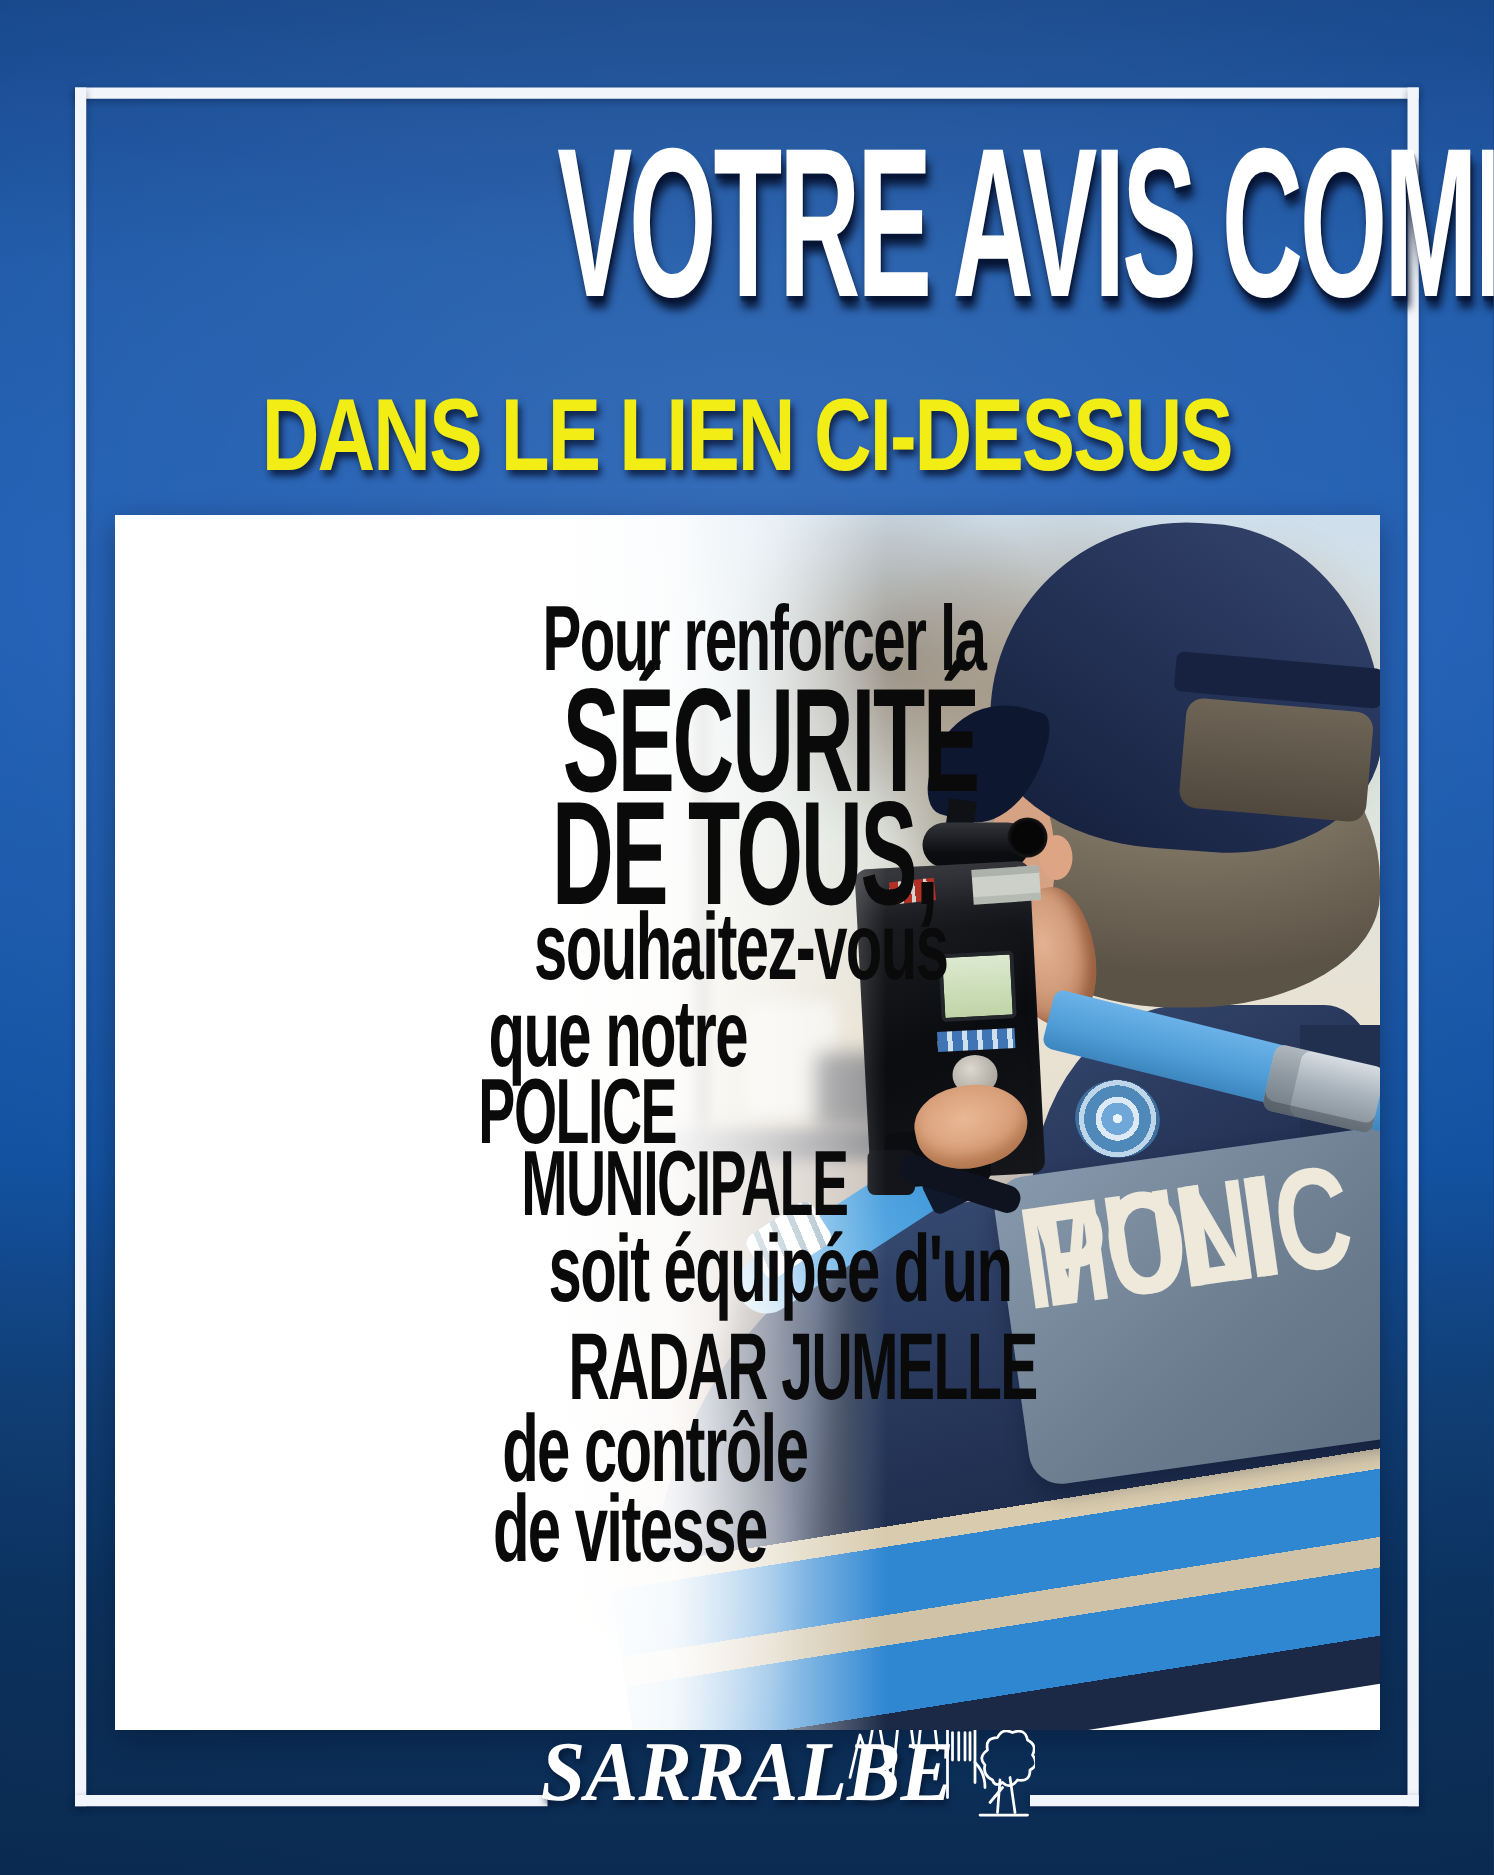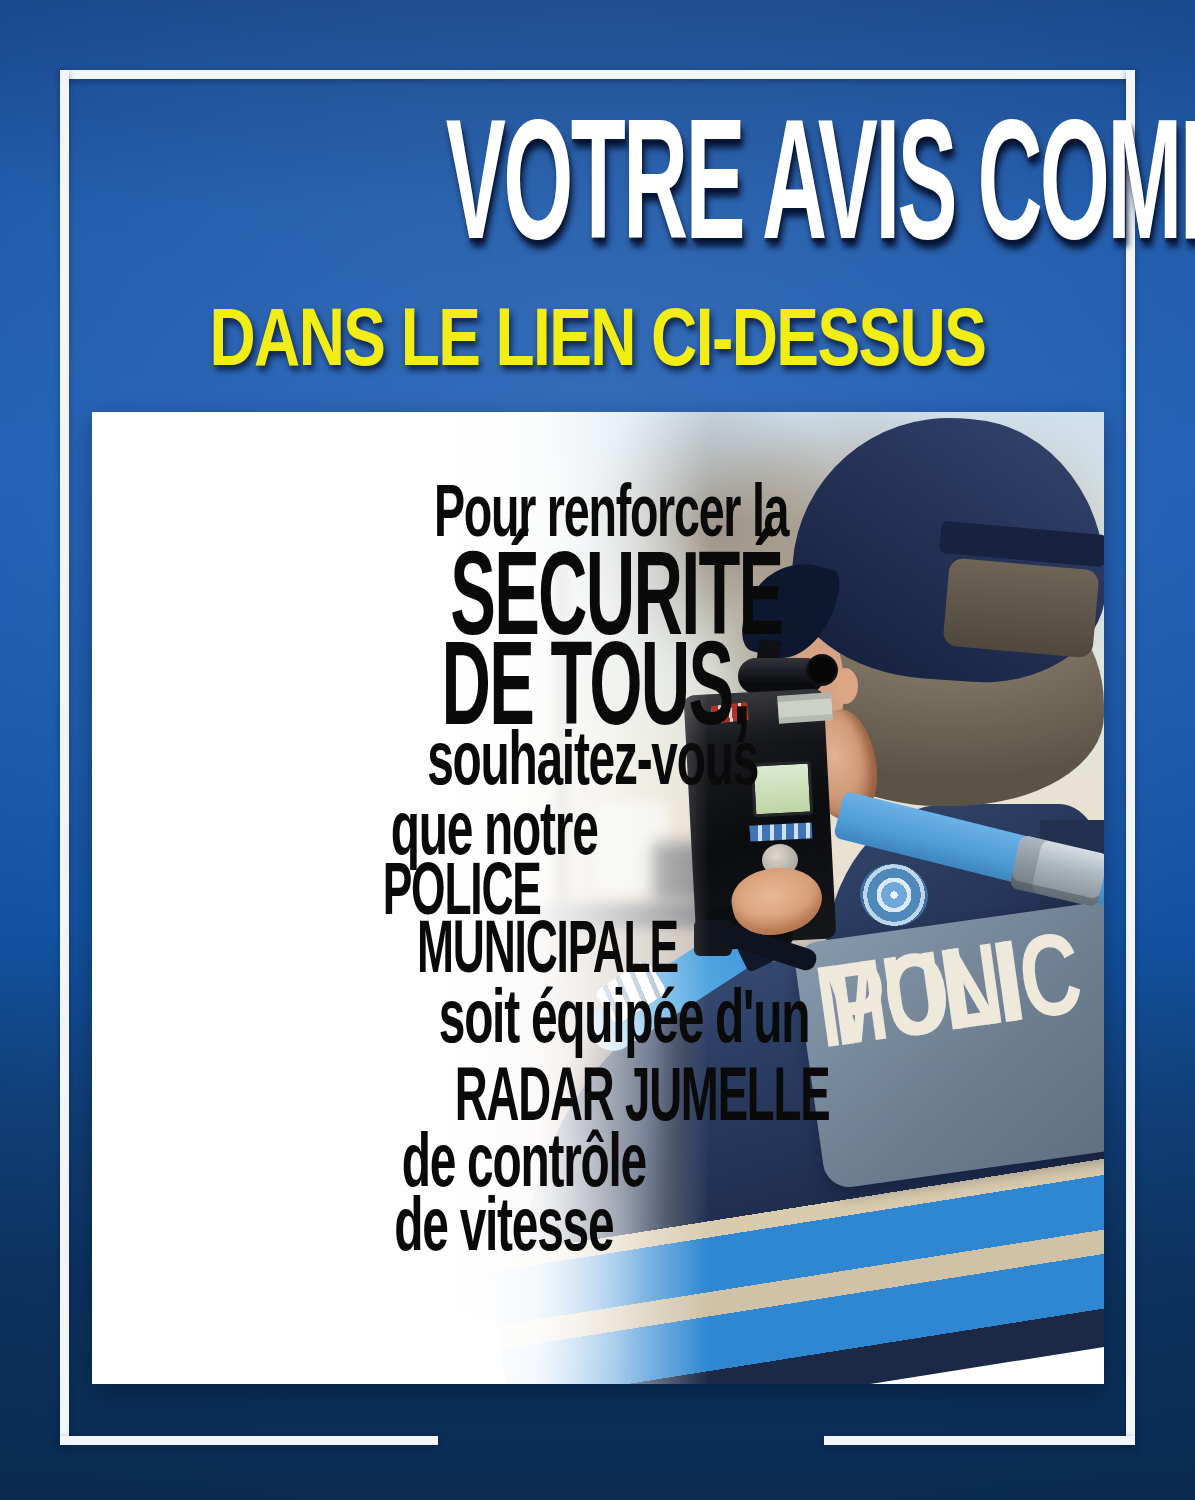--- a/index.html
+++ b/index.html
@@ -16,21 +16,21 @@
   #frame-right{left:1126px;top:70px;width:9px;height:1375px;}
   #frame-bottom-left{left:60px;top:1436px;width:378px;height:9px;}
   #frame-bottom-right{left:824px;top:1436px;width:311px;height:9px;}
 
   .title{position:absolute;left:0;right:0;top:94px;text-align:center;color:#ffffff;
     font-weight:700;font-size:170px;line-height:1;white-space:nowrap;}
   .title .squeeze{display:inline-block;transform:scaleX(.53);transform-origin:center;
     letter-spacing:-5px;text-shadow:5px 9px 9px rgba(6,18,48,.9),2px 4px 2px rgba(6,18,48,.5);}
   .sub{position:absolute;left:0;right:0;text-align:center;color:#f2ee15;
     font-weight:700;font-size:82px;line-height:1;white-space:nowrap;}
-  #sub1{top:238px;} #sub2{top:296px;}
+  #sub1{top:238px;} #sub2{top:308px;}
   .sub .squeeze{display:inline-block;transform:scaleX(.78);transform-origin:center;
     letter-spacing:-2px;text-shadow:3px 5px 7px rgba(6,18,48,.8);}
 
   .card{position:absolute;left:92px;top:412px;width:1012px;height:972px;background:#ffffff;
     overflow:hidden;box-shadow:0 8px 24px rgba(4,14,38,.4);}
   .card *{position:absolute;}
 
   
   .sky{left:320px;top:0;width:692px;height:640px;z-index:1;
     background:linear-gradient(180deg,#cfdfec 0%,#dde4e0 35%,#e9e2d2 65%,#e6ddcf 100%);}
@@ -260,14 +260,32 @@
         </div>
       <div class="line" id="l9">
           <span class="squeeze">de contrôle</span>
         </div>
       <div class="line" id="l10">
           <span class="squeeze">de vitesse</span>
         </div>
     </div>
   </div>
 
+  <div class="brand">
+    <span class="brand-text">SARRALBE</span>
+    <svg class="logo-svg" viewBox="0 0 152 128" fill="none" stroke="#ffffff" stroke-width="2.2" stroke-linecap="round" stroke-linejoin="round">
+      <path d="M4,96 L12,62 L18,80 L25,40 L31,74 L35,96"></path>
+      <path d="M38,96 L47,10 L55,72"></path>
+      <path d="M57,88 L66,4 L74,74"></path>
+      <path d="M47,24 L43,30 M47,40 L42,46 M66,18 L61,24 M66,34 L61,40"></path>
+      <path d="M80,56 Q93,28 106,56"></path>
+      <circle cx="93" cy="24" r="2.6"></circle>
+      <path d="M93,21 L93,12"></path>
+      <path d="M82,56 L82,112 M104,56 L104,100"></path>
+      <path d="M86,60 L86,82 M91,60 L91,82 M96,60 L96,82 M100,60 L100,82"></path>
+      <path d="M104,84 Q112,92 112,104"></path>
+      <path d="M118,98 q-8,-4 -6,-12 q-6,-6 2,-12 q-2,-10 8,-10 q4,-8 12,-4 q10,-4 12,6 q8,4 4,12 q6,8 -2,12 q0,10 -10,8 q-6,8 -12,2 q-6,4 -8,-2"></path>
+      <path d="M124,98 L122,124 M132,96 L136,124 M126,104 L116,116"></path>
+      <path d="M108,126 L146,126"></path>
+    </svg>
+  </div>
 
 </div>
 
 </body></html>

